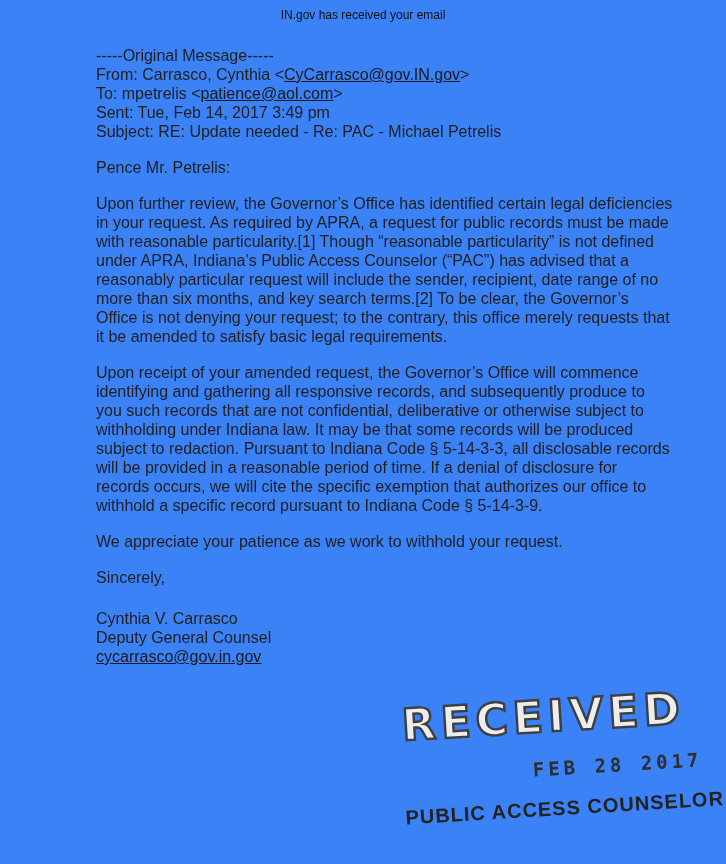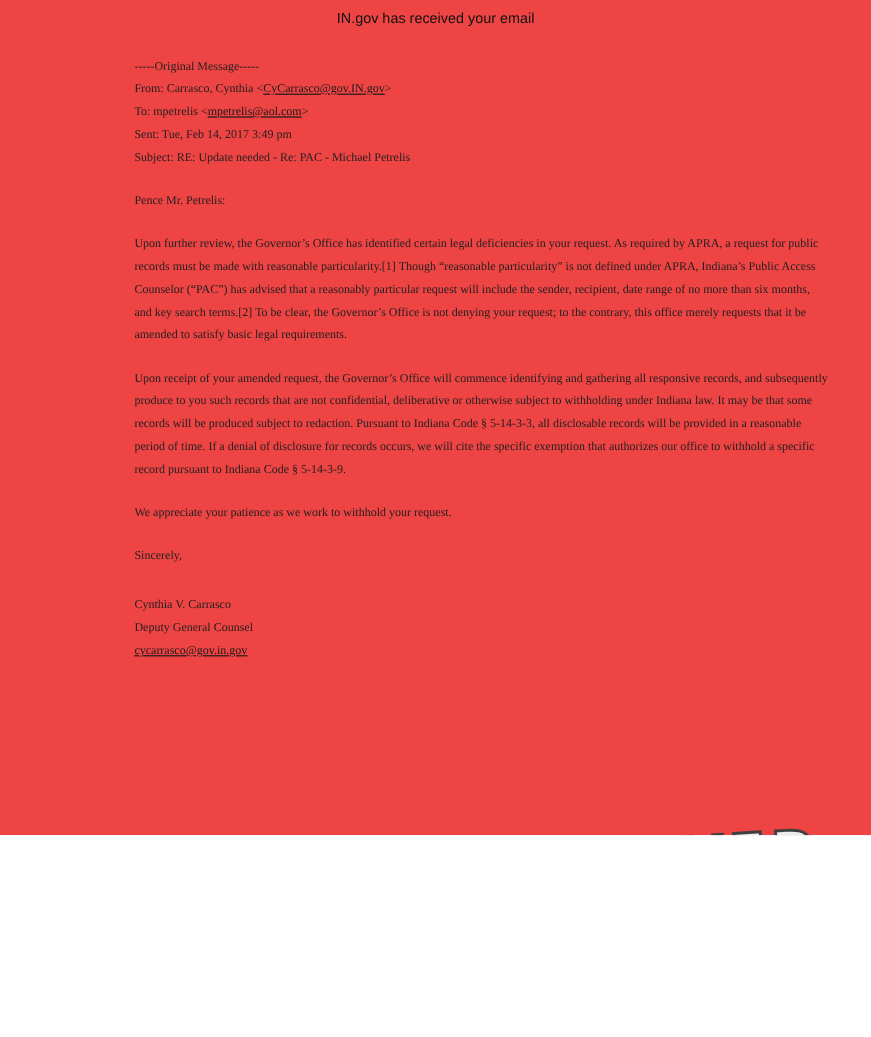--- a/index.html
+++ b/index.html
@@ -3,43 +3,42 @@
 <meta charset="utf-8">
 <style>
   html, body {
     margin: 0;
     padding: 0;
     background: #ffffff;
   }
   .page {
     position: relative;
     width: 726px;
-    height: 696px;
-    background: #ef4444;
+    height: 864px;
+    background: #3b82f6;
     overflow: hidden;
     font-family: "Liberation Sans", sans-serif;
     color: #1f1f1f;
   }
   .top-note {
     position: absolute;
     top: 8px;
     left: 0;
     width: 100%;
     text-align: center;
     font-size: 12px;
     color: #111;
   }
   .content {
     position: absolute;
-    left: 112px;
+    left: 96px;
     top: 46px;
     width: 578px;
-    font-size: 10px;
+    font-size: 16px;
     line-height: 19px;
-    font-family: Liberation Serif, serif;
   }
   .hdr div { white-space: nowrap; }
   .content p { margin: 0 0 17px 0; }
   .hdr { margin: 0 0 17px 0; }
   .salutation { margin: 0 0 17px 0; }
   .link {
     text-decoration: underline;
     color: #1a1a1a;
   }
   .sincerely { margin-bottom: 22px !important; }
@@ -90,21 +89,21 @@
 
 <div class="page">
 
   <div class="top-note">IN.gov has received your email</div>
 
   <div class="content">
 
     <div class="hdr">
       <div>-----Original Message-----</div>
       <div><span>From: Carrasco, Cynthia &lt;</span><span class="link">CyCarrasco@gov.IN.gov</span><span>&gt;</span></div>
-      <div><span>To: mpetrelis &lt;</span><span class="link">mpetrelis@aol.com</span><span>&gt;</span></div>
+      <div><span>To: mpetrelis &lt;</span><span class="link">patience@aol.com</span><span>&gt;</span></div>
       <div>Sent: Tue, Feb 14, 2017 3:49 pm</div>
       <div>Subject: RE: Update needed - Re: PAC - Michael Petrelis</div>
     </div>
 
     <p class="salutation">Pence Mr. Petrelis:</p>
 
     <p>Upon further review, the Governor’s Office has identified certain legal deficiencies in your request. As required by APRA, a request for public records must be made with reasonable particularity.[1] Though “reasonable particularity” is not defined under APRA, Indiana’s Public Access Counselor (“PAC”) has advised that a reasonably particular request will include the sender, recipient, date range of no more than six months, and key search terms.[2] To be clear, the Governor’s Office is not denying your request; to the contrary, this office merely requests that it be amended to satisfy basic legal requirements.</p>
     <p>Upon receipt of your amended request, the Governor’s Office will commence identifying and gathering all responsive records, and subsequently produce to you such records that are not confidential, deliberative or otherwise subject to withholding under Indiana law. It may be that some records will be produced subject to redaction. Pursuant to Indiana Code § 5-14-3-3, all disclosable records will be provided in a reasonable period of time. If a denial of disclosure for records occurs, we will cite the specific exemption that authorizes our office to withhold a specific record pursuant to Indiana Code § 5-14-3-9.</p>
     <p>We appreciate your patience as we work to withhold your request.</p>
     <p class="sincerely">Sincerely,</p>

